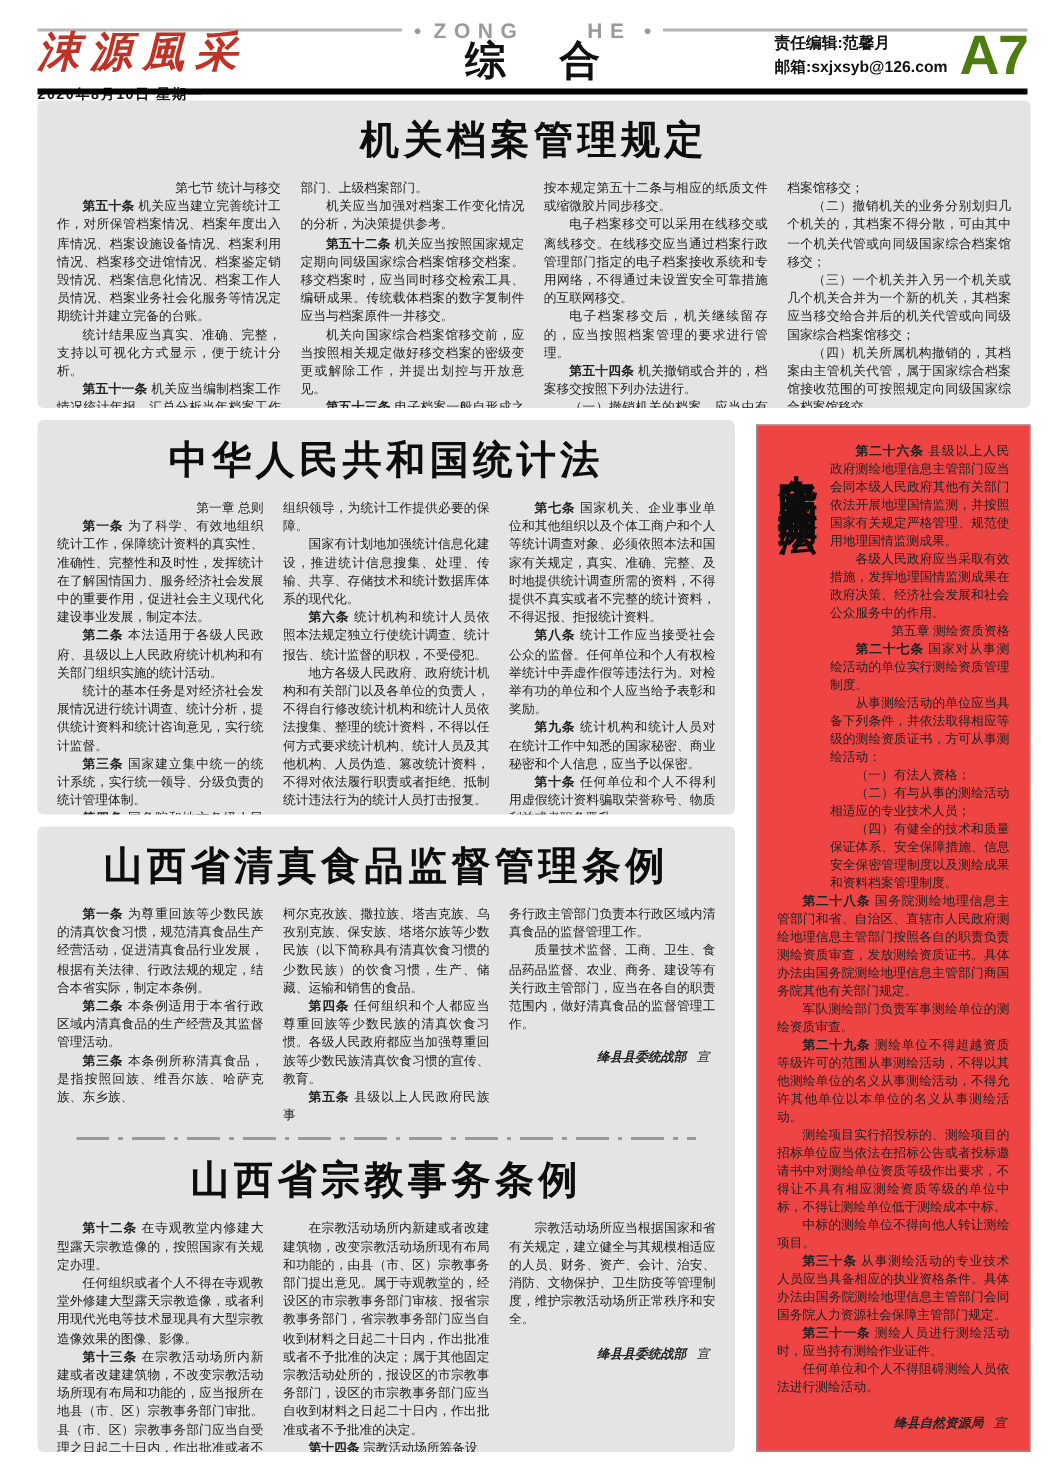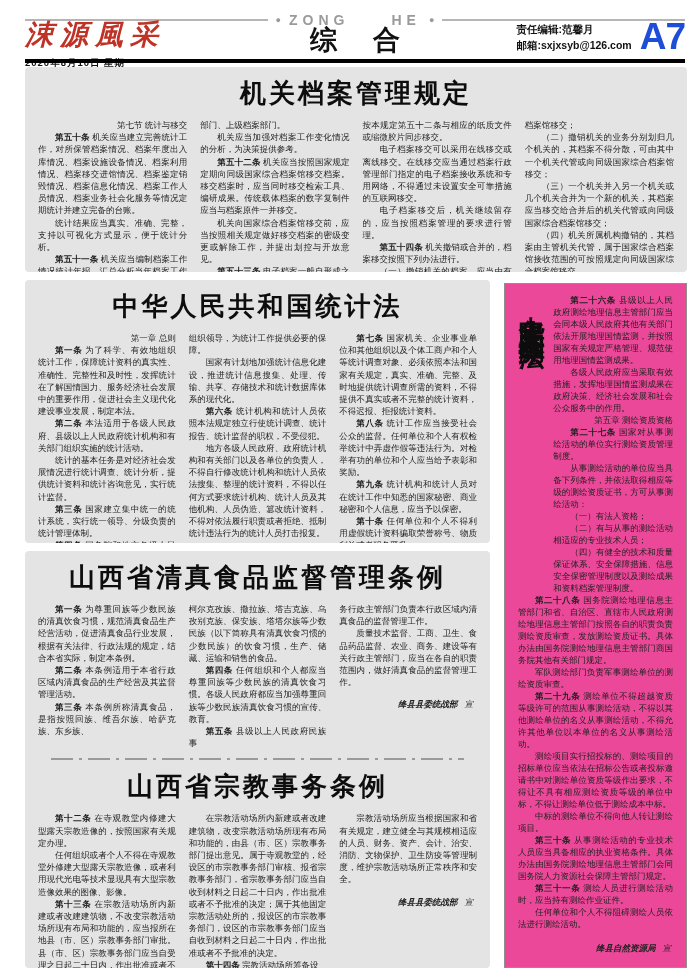--- a/index.html
+++ b/index.html
@@ -15,21 +15,21 @@
   .pin{color:#9a9a9a;font:bold 14px "Liberation Sans",sans-serif;letter-spacing:5px;}
   .pin.first{margin-right:42px;}
   .section-name{position:absolute;top:18px;left:50%;transform:translateX(-50%);
        display:flex;gap:36px;font-size:27px;font-weight:600;color:#111;
        font-family:"Liberation Serif",serif;}
   .mast{position:absolute;left:0;top:12px;}
   .mast-name{color:#bf3226;font:bold italic 28px "DejaVu Serif",serif;letter-spacing:7px;}
   .mast-date{font:bold 9.5px "Liberation Sans",sans-serif;color:#111;margin-top:3px;letter-spacing:1px;}
   .right-info{position:absolute;right:0;top:12px;display:flex;align-items:center;gap:8px;}
   .editor-box{font:bold 10.5px "Liberation Sans",sans-serif;color:#111;line-height:16px;text-align:left;}
-  .pageno{font:900 37px "Liberation Sans",sans-serif;color:#1d4ed8;letter-spacing:-1px;}
+  .pageno{font:900 37px "Liberation Sans",sans-serif;color:#4d7c0f;letter-spacing:-1px;}
   .header-rule{position:absolute;top:59px;left:25px;width:660px;height:3.5px;background:#000;}
 
   
   .block{position:absolute;background:#e4e4e4;border-radius:4px;overflow:hidden;}
   .b-archives{top:67px;left:25px;width:662px;height:205px;}
   .b-stats{top:280px;left:25px;width:465px;height:263px;}
   .b-bottom{top:551px;left:25px;width:465px;height:417px;}
   .article-title{margin:9px 0 5px;text-align:center;color:#0d0d0d;
        font:900 26px "Liberation Sans","DejaVu Sans",sans-serif;letter-spacing:3px;}
   .cols{display:flex;gap:13px;padding:3px 13px 0;}
@@ -41,21 +41,21 @@
        font-family:"Liberation Sans","DejaVu Sans",sans-serif;}
   .sig{margin:10px 4px 0 0;text-indent:0;text-align:right;font-weight:bold;
        font-family:"Liberation Sans","DejaVu Sans",sans-serif;font-style:italic;}
   .sig .sfx{font-weight:normal;margin-left:7px;font-family:"Liberation Serif",serif;}
   .divider{margin:9px 26px 7px;height:2px;
        background:repeating-linear-gradient(90deg,#9a9a9a 0 22px,transparent 22px 28px,
                   #9a9a9a 28px 31px,transparent 31px 37px);}
 
   
   .sidebar{position:absolute;top:283px;left:504px;width:183px;height:685px;
-       background:#ec4899;border:1px solid #8f8f8f;padding:10px 13px;box-sizing:border-box;
+       background:#ef4444;border:1px solid #8f8f8f;padding:10px 13px;box-sizing:border-box;
        overflow:hidden;font-size:8.5px;line-height:12px;text-align:justify;}
   .vtitle{float:left;writing-mode:vertical-rl;text-orientation:upright;
        font:900 26px/1.05 "Liberation Sans","DejaVu Sans",sans-serif;color:#0d0d0d;
        height:284px;margin:2px 8px 6px 0;letter-spacing:3px;}
   .sidebar .sig{margin-top:12px;margin-right:2px;}
 </style>
 </head>
 <body>
 
 <div class="page">

